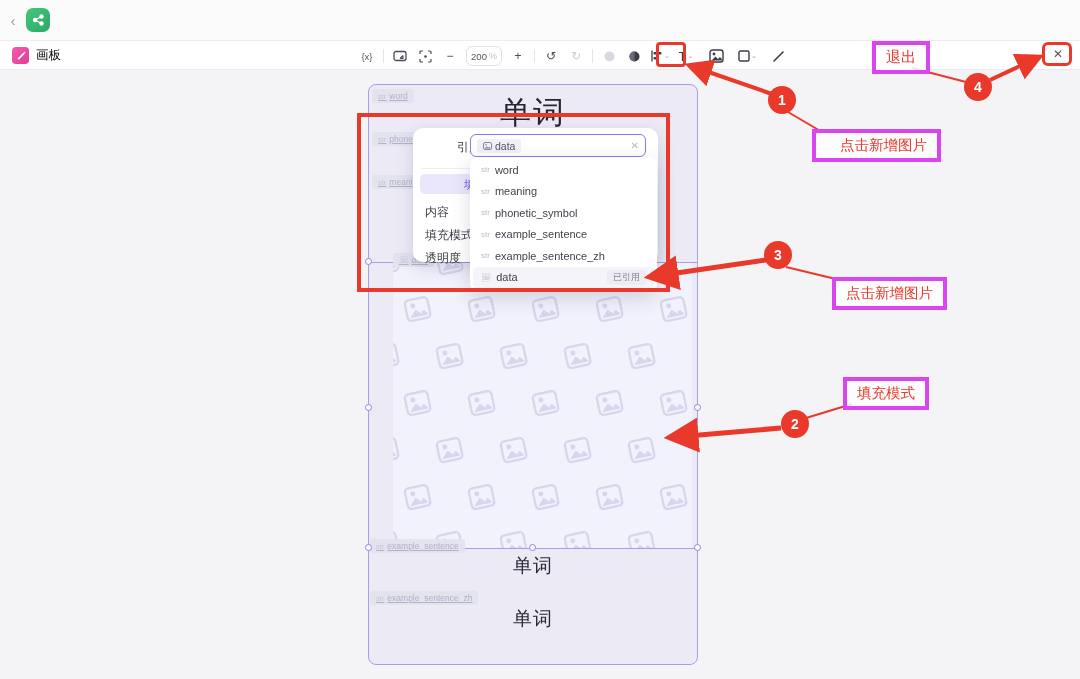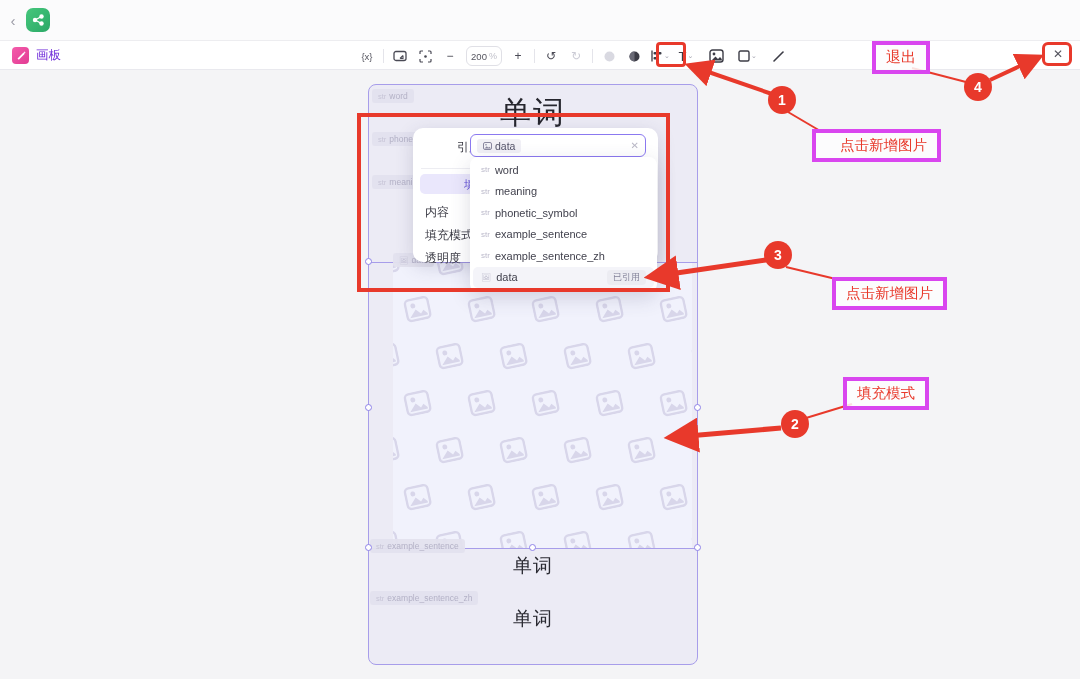--- a/index.html
+++ b/index.html
@@ -15,36 +15,36 @@
   .apptitle { font-size:13px; font-weight:bold; color:#24242e; }
   .mini { font-size:10px; color:#8a8a96; }
   .verified { width:11px; height:11px; border-radius:50%; background:#22b96a; color:#fff; font-size:8px; line-height:11px; text-align:center; }
   .subrow { display:flex; align-items:center; gap:7px; margin-top:2px; }
   .autosave { font-size:9.5px; color:#a6a6b0; }
   .pubbadge { font-size:9.5px; color:#8b8b97; background:#efeff2; border-radius:3px; padding:1px 5px; }
 
   
   .toolrow { position:absolute; left:0; top:40px; width:1080px; height:30px; background:#fff; border-top:1px solid #ededf0; border-bottom:1px solid #e9e9ee; display:flex; align-items:center; }
   .boardicon { width:17px; height:17px; margin-left:12px; border-radius:4px; background:linear-gradient(135deg,#f45cab,#e23b93); display:flex; align-items:center; justify-content:center; }
-  .boardlabel { font-size:12.5px; color:#6d28d9; margin-left:7px; }
+  .boardlabel { font-size:12.5px; color:#000000; margin-left:7px; }
   .tools { position:absolute; left:358px; top:0; height:30px; display:flex; align-items:center; gap:7px; color:#4a4a55; }
   .tbtn { min-width:18px; height:20px; display:flex; align-items:center; justify-content:center; cursor:pointer; font-size:12px; }
   .tdiv { width:1px; height:14px; background:#e4e4ea; }
   .varicon { font-size:9.5px; color:#55555f; letter-spacing:0; }
   .zoombox { width:36px; height:20px; border:1px solid #e0e0e6; border-radius:6px; display:flex; align-items:center; justify-content:center; gap:2px; }
   .zoomval { font-size:9.5px; color:#55555f; }
   .zoomunit { font-size:9px; color:#c0c0ca; }
   .disabled { color:#ccccd6 !important; }
   .chev { font-size:7px; color:#a2a2ae; margin-left:1px; }
   .closebtn { position:absolute; left:1048px; top:44px; width:20px; height:20px; display:flex; align-items:center; justify-content:center; color:#55555f; font-size:12px; cursor:pointer; }
 
   
   .card { position:absolute; left:368px; top:84px; width:330px; height:581px; background:#ecebf5; border:1px solid #a79dea; border-radius:8px; }
   .cardtitle { position:absolute; left:368px; top:92px; width:330px; text-align:center; font-size:31px; color:#26262e; font-weight:500; letter-spacing:2px; }
-  .fieldtag { position:absolute; background:rgba(227,226,238,0.95); border-radius:3px; padding:2px 6px; font-size:8.5px; color:#b3b1c6; white-space:nowrap; z-index:3; }
+  .fieldtag { position:absolute; background:rgba(227,226,238,0.95); border-radius:3px; padding:2px 6px; font-size:8.5px; color:#b3b1c6; white-space:nowrap; z-index:3;text-decoration:underline; }
   .fieldtag .pfx { font-size:7.5px; color:#c7c5d7; margin-right:3px; }
   .imgarea { position:absolute; left:393px; top:262px; width:299px; height:286px; background:#f1f2fc; overflow:hidden; z-index:1; }
   .selline { position:absolute; background:#a79dea; z-index:2; }
   .handle { position:absolute; width:7px; height:7px; border-radius:50%; background:#fff; border:1.5px solid #8f83e8; z-index:4; }
   .bottomtext { position:absolute; left:368px; width:330px; text-align:center; font-size:19px; color:#2a2a32; letter-spacing:1px; z-index:2; }
 
   
   .panel { position:absolute; left:413px; top:128px; width:245px; height:134px; background:#fff; border-radius:10px; box-shadow:0 5px 18px rgba(60,60,100,0.18); z-index:10; }
   .plabel { position:absolute; left:12px; font-size:12px; color:#3c3c46; }
   .combobox { position:absolute; left:57px; top:6px; width:176px; height:23px; border:1.5px solid #8b79f0; border-radius:6px; background:#fff; display:flex; align-items:center; padding:0 6px; }

